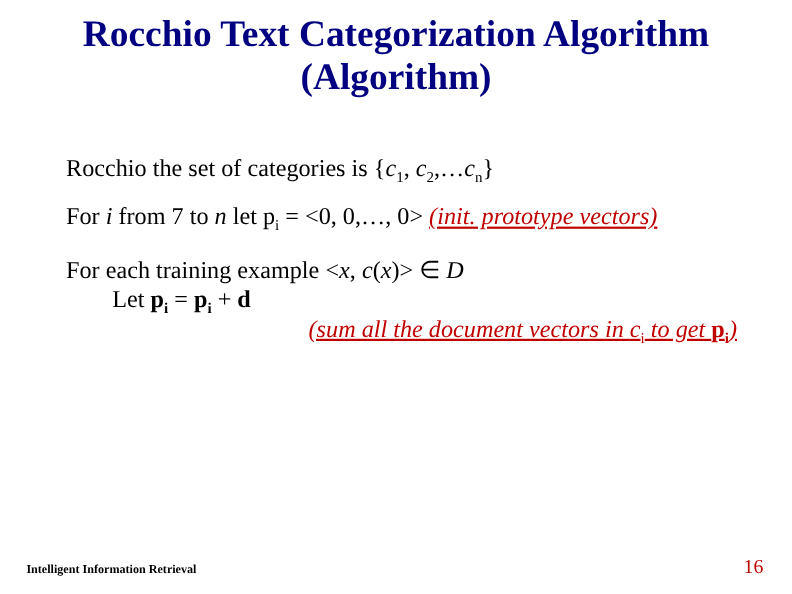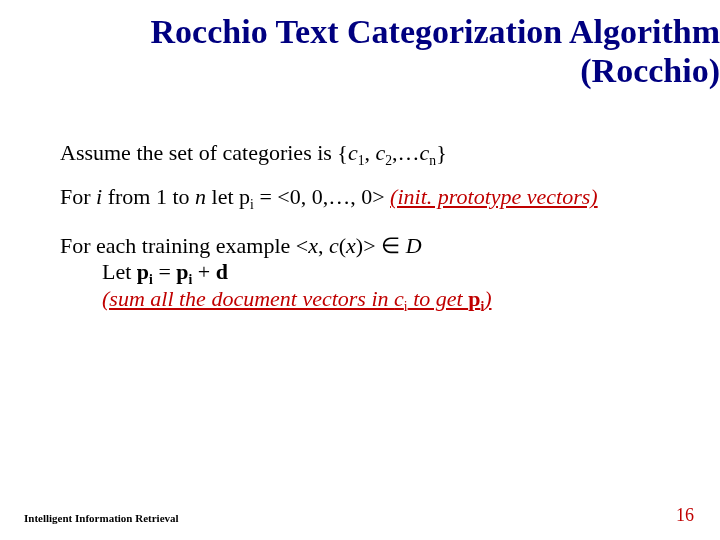--- a/index.html
+++ b/index.html
@@ -16,40 +16,40 @@
     position: relative;
     width: 720px;
     height: 540px;
     box-sizing: border-box;
   }
   .title {
     position: absolute;
     top: 12px;
     left: 0;
     width: 720px;
-    text-align: right;
+    text-align: center;
     font-size: 34px;
     font-weight: bold;
     color: #000080;
     line-height: 1.15;
   }
   .body {
     position: absolute;
     top: 140px;
     left: 60px;
     width: 610px;
     font-size: 22px;
     line-height: 1.2;
   }
   .para { margin-bottom: 18px; }
   .para2 { margin-bottom: 22px; }
   .indent1 { margin-left: 42px; }
   .red { color: #c00000; text-decoration: underline; }
   sub { font-size: 0.62em; vertical-align: sub; line-height: 0; }
-  .ital { font-style: italic; }
+  .ital { font-style: italic; text-align: right; }
   .elem sub { font-style: normal; }
   .footer-left {
     position: absolute;
     left: 24px;
     bottom: 16px;
     font-size: 11px;
     color: #000;
     font-weight: bold;
   }
   .footer-right {
@@ -60,31 +60,31 @@
     color: #c00000;
   }
 </style>
 </head>
 <body>
 
 <div class="slide">
 
   <div class="title">
     <span>Rocchio Text Categorization Algorithm</span><br>
-    <span>(Rocchio)</span>
+    <span>(Algorithm)</span>
   </div>
 
   <div class="body">
 
     <div class="para">
-      <span>Assume the set of categories is {</span><span class="ital elem"><span>c</span><sub>1</sub></span><span>, </span><span class="ital elem"><span>c</span><sub>2</sub></span><span>,…</span><span class="ital elem"><span>c</span><sub>n</sub></span><span>}</span>
+      <span>Rocchio the set of categories is {</span><span class="ital elem"><span>c</span><sub>1</sub></span><span>, </span><span class="ital elem"><span>c</span><sub>2</sub></span><span>,…</span><span class="ital elem"><span>c</span><sub>n</sub></span><span>}</span>
     </div>
 
     <div class="para2">
-      <span>For </span><span class="ital">i</span><span> from 1 to </span><span class="ital">n</span><span> let </span><span><span>p</span><sub>i</sub></span><span> = &lt;0, 0,…, 0&gt;  </span><span class="red ital">(init. prototype vectors)</span>
+      <span>For </span><span class="ital">i</span><span> from 7 to </span><span class="ital">n</span><span> let </span><span><span>p</span><sub>i</sub></span><span> = &lt;0, 0,…, 0&gt;  </span><span class="red ital">(init. prototype vectors)</span>
     </div>
 
     <div>
       <div>
         <span>For each training example &lt;</span><span class="ital">x</span><span>, </span><span class="ital">c</span><span>(</span><span class="ital">x</span><span>)</span><span>&gt; </span><span>∈</span><span class="ital"> D</span>
       </div>
 
 
 
       <div class="indent1">

